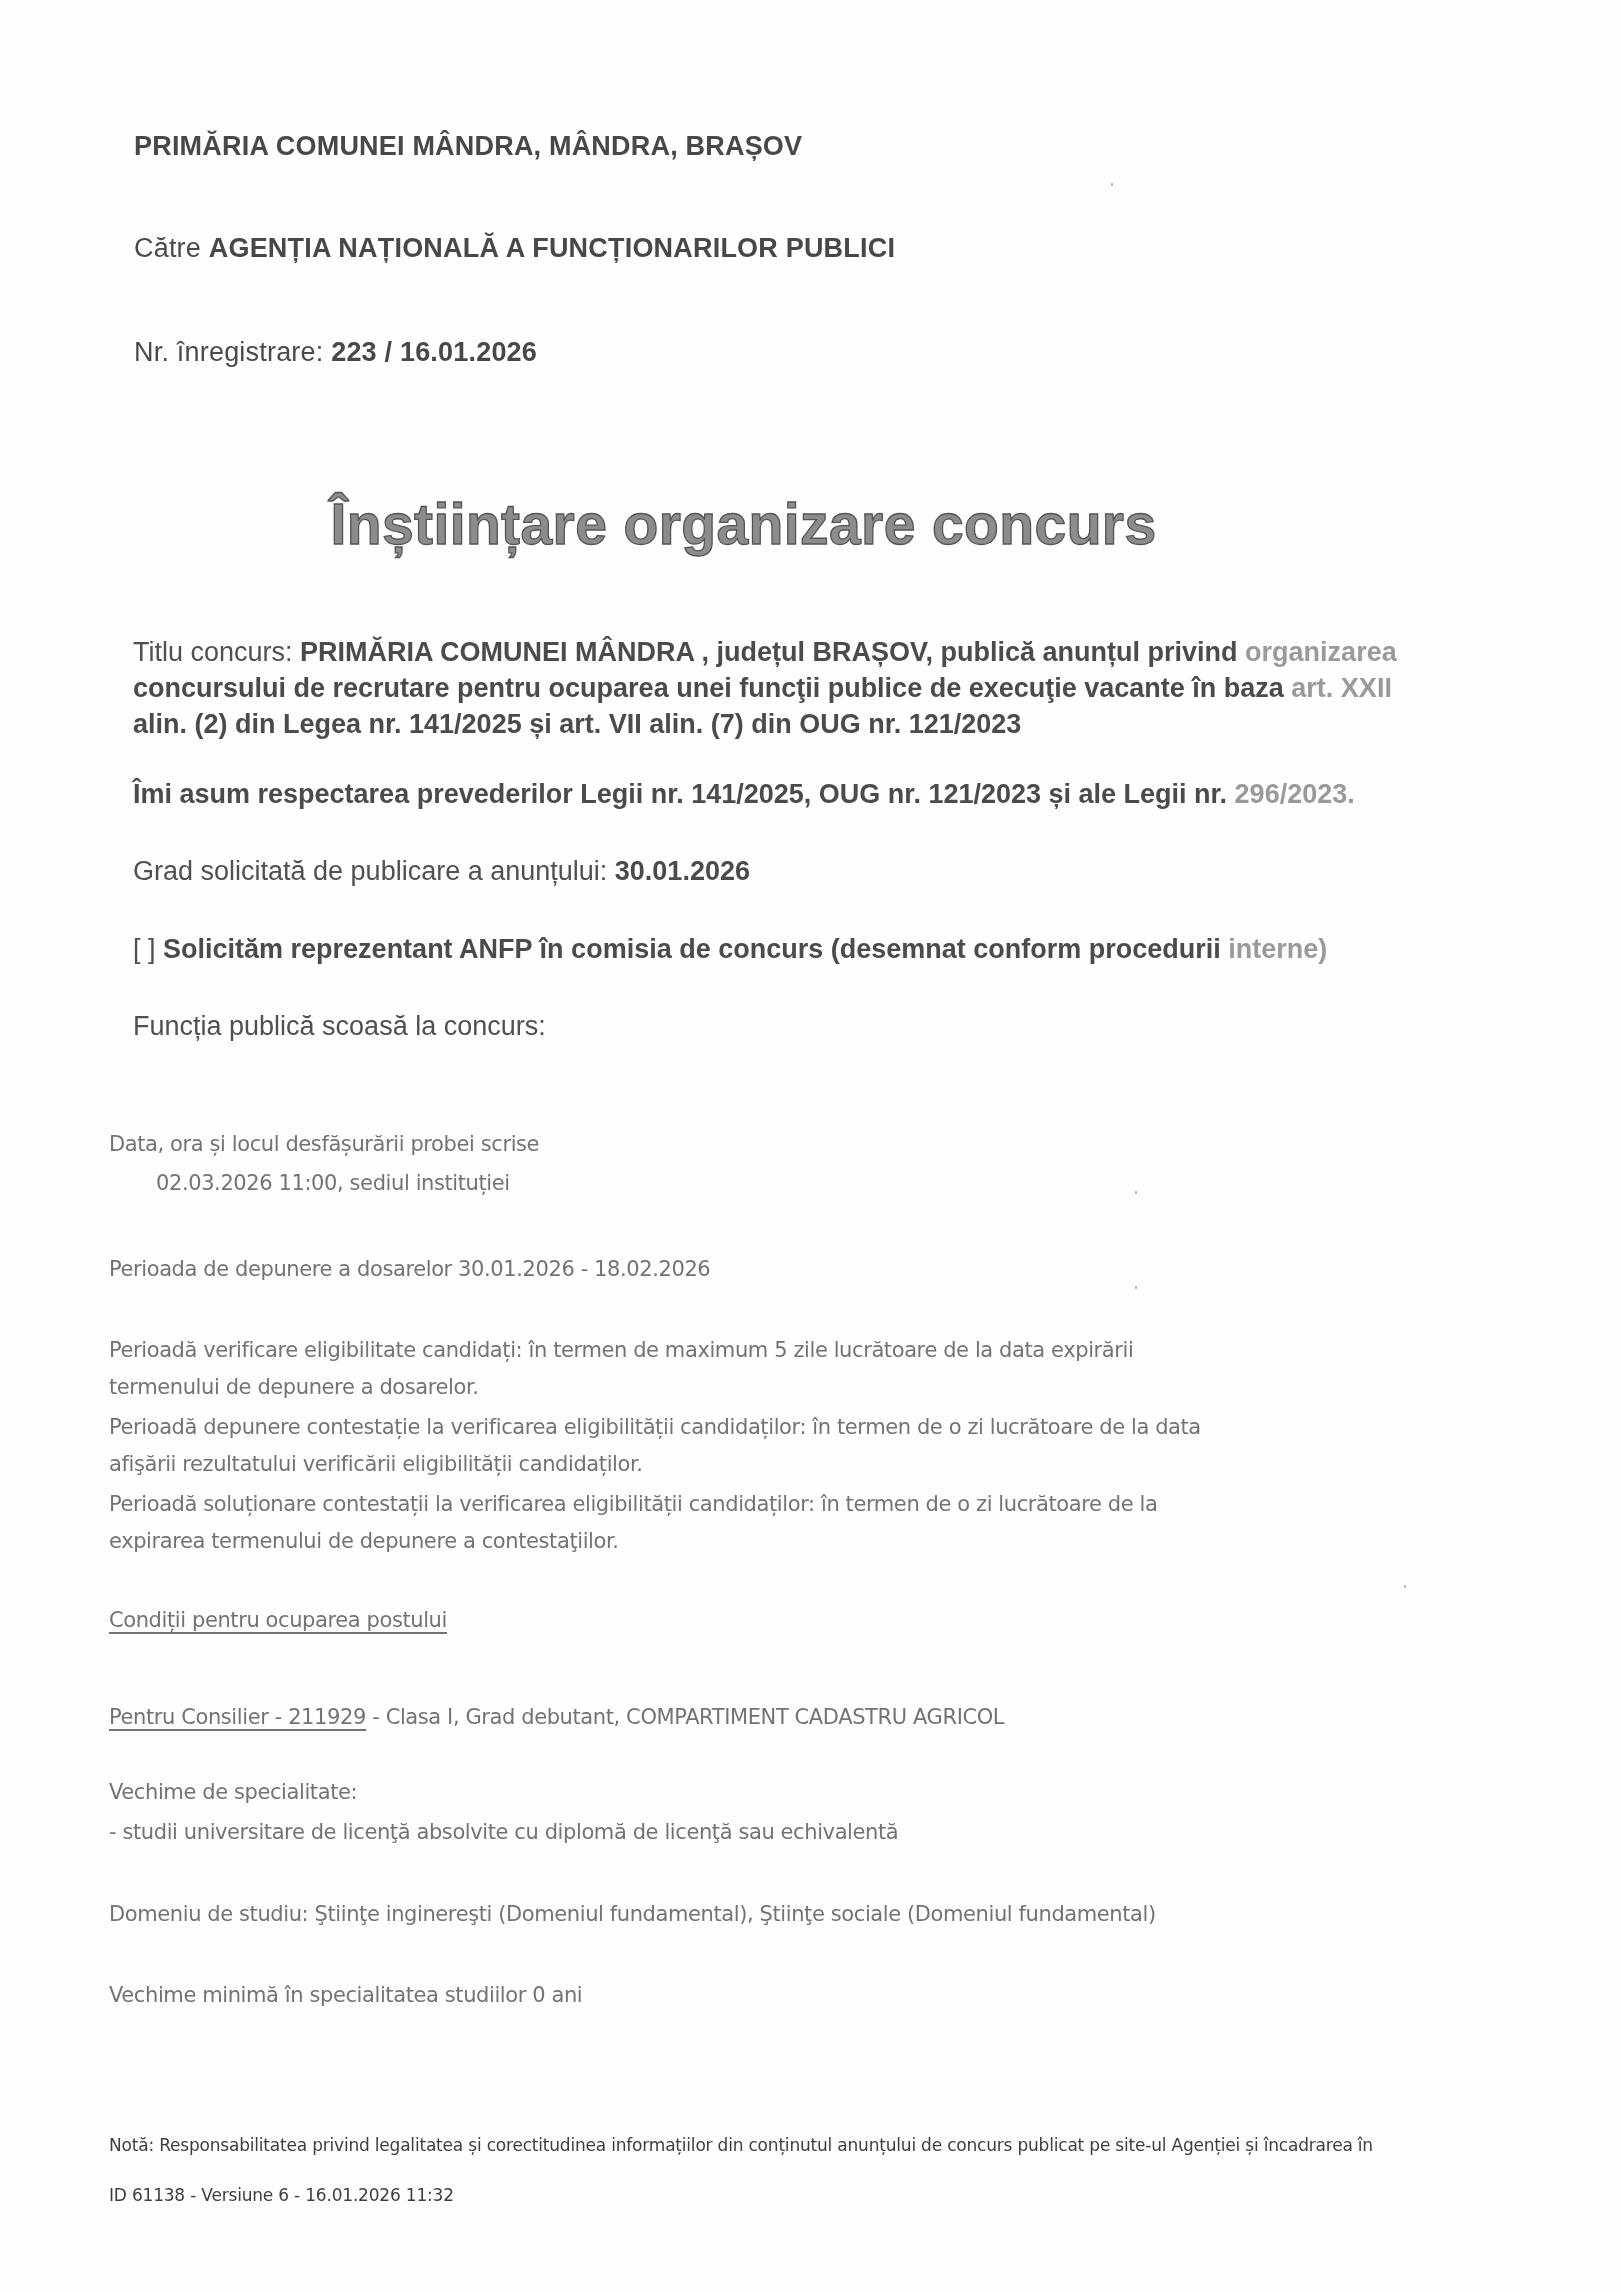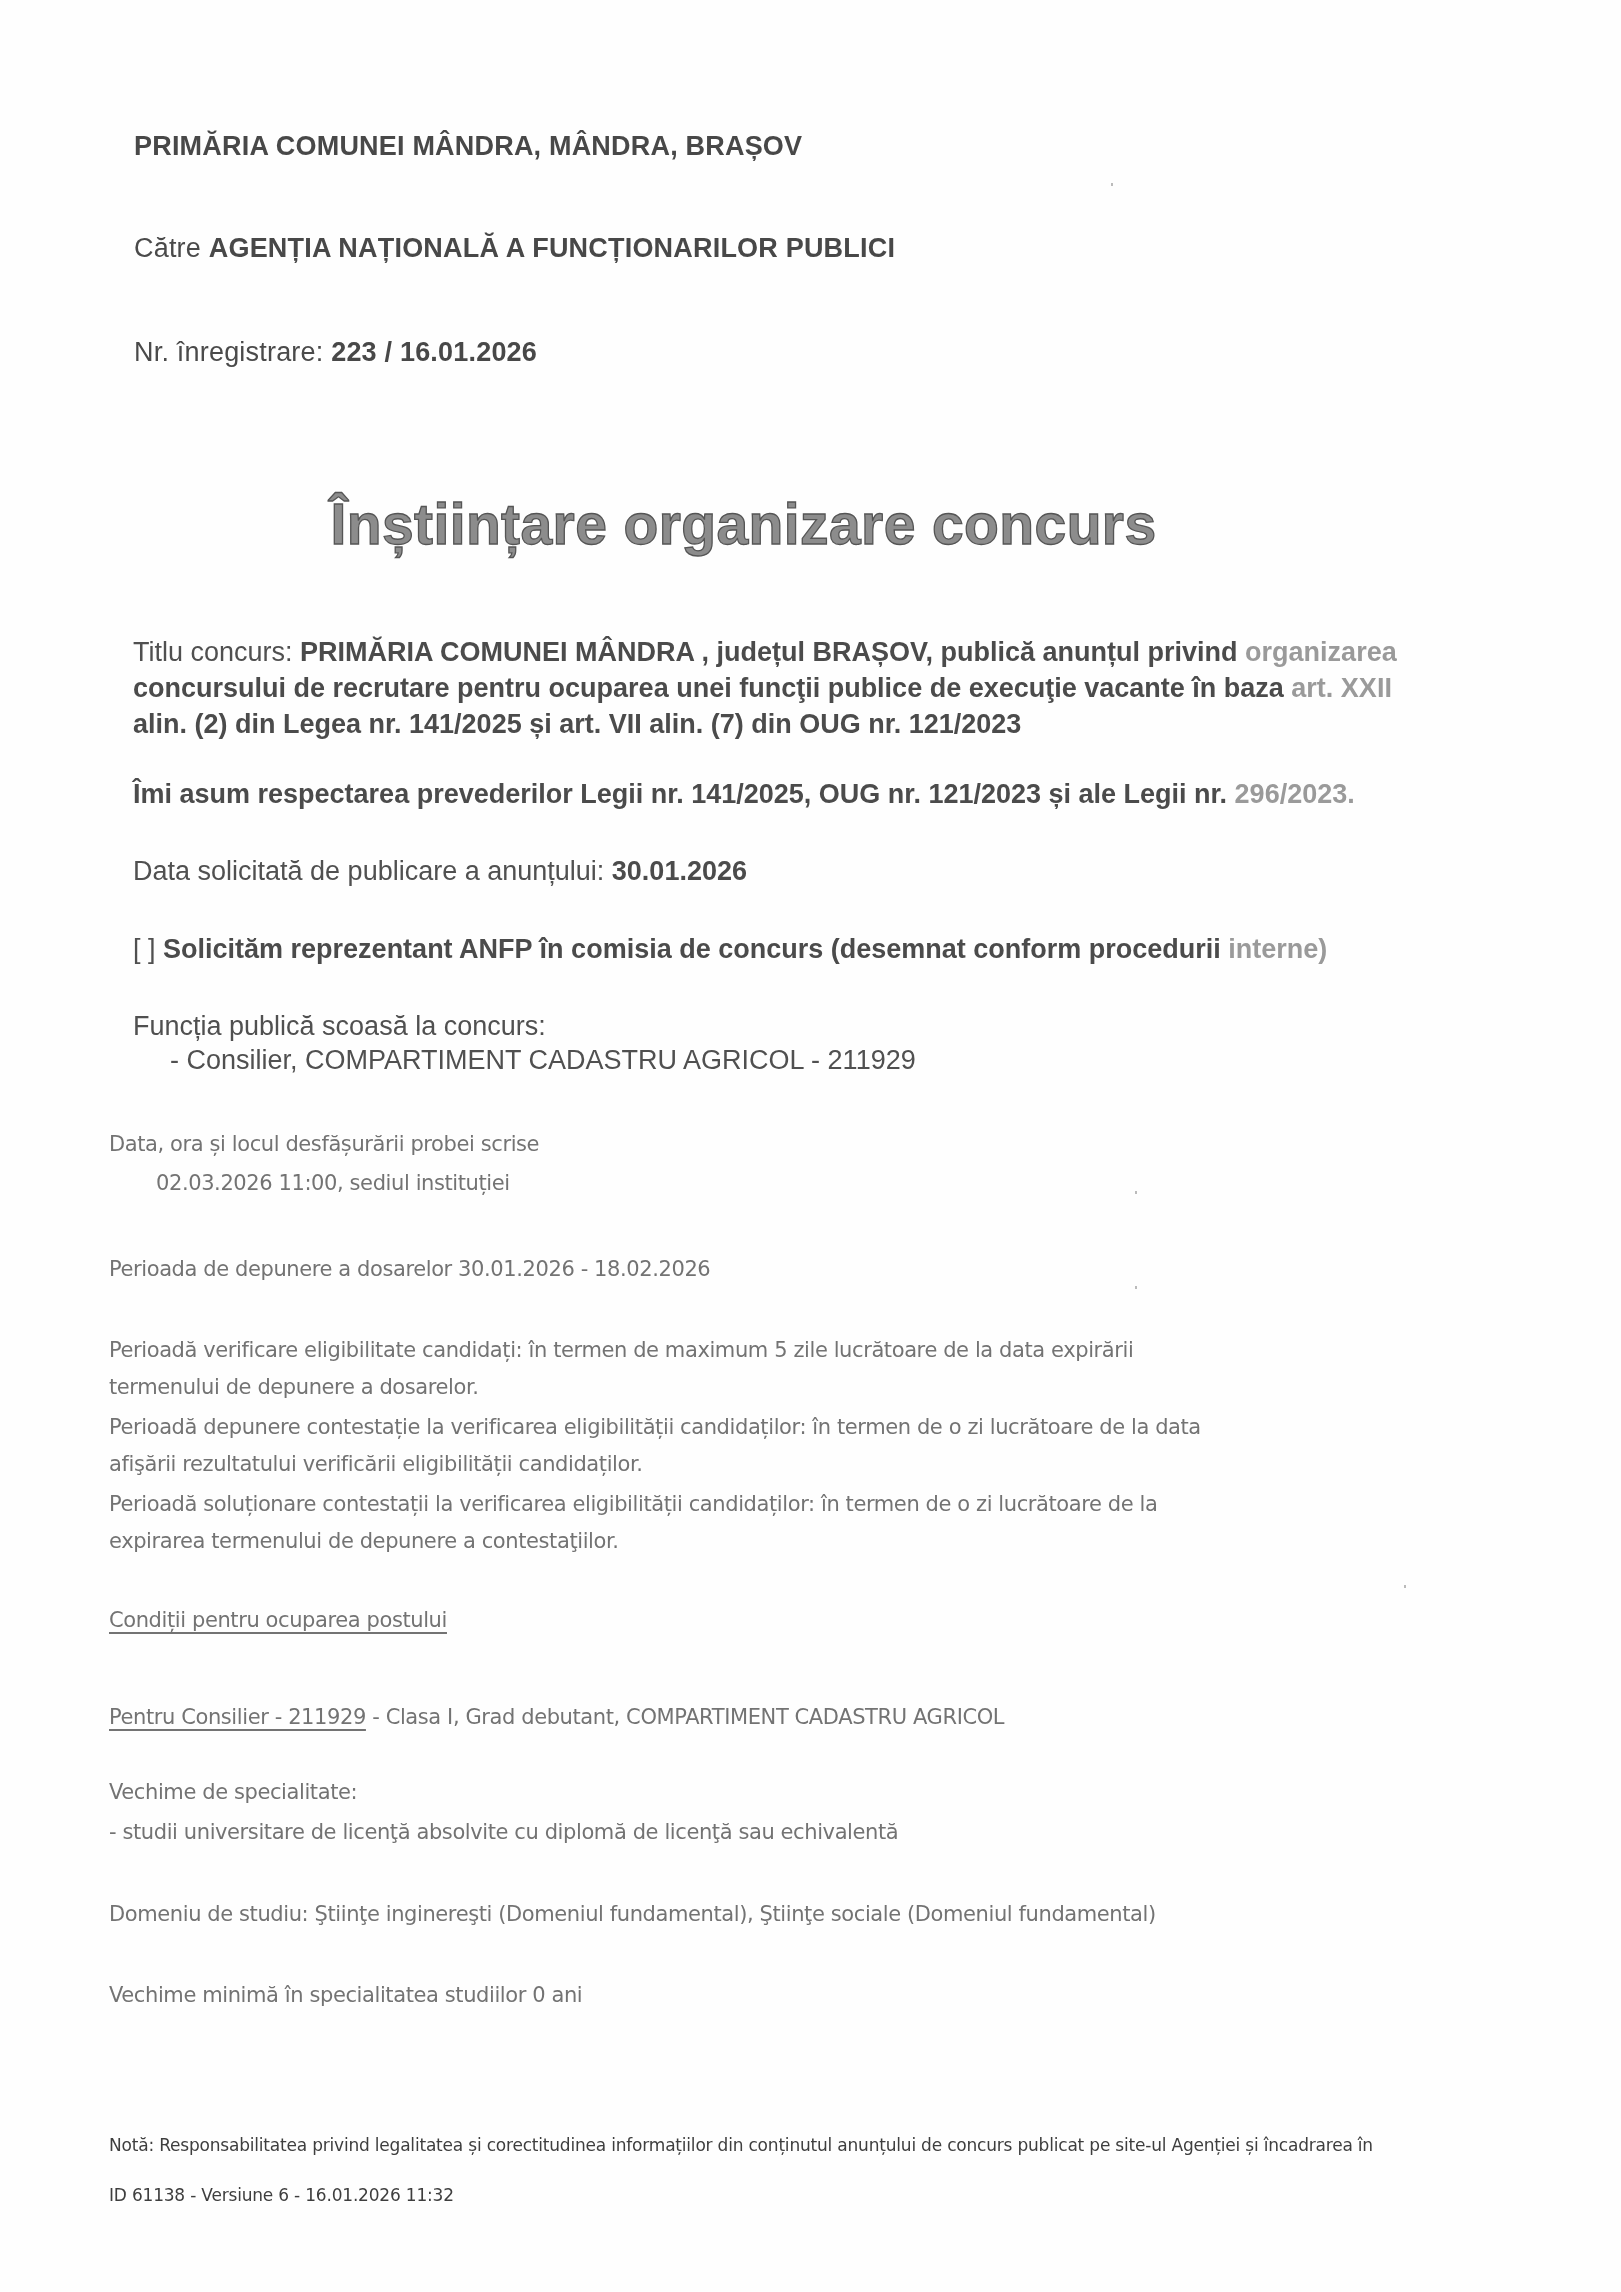--- a/index.html
+++ b/index.html
@@ -104,32 +104,31 @@
   <div class="abs arial body-arial" style="left:133px; top:706px;">
     <span class="bold">alin. (2) din Legea nr. 141/2025 și art. VII alin. (7) din OUG nr. 121/2023</span>
   </div>
 
   <div class="abs arial body-arial" style="left:133px; top:776px;">
     <span class="bold">Îmi asum respectarea prevederilor Legii nr. 141/2025, OUG nr. 121/2023 și ale Legii nr.</span>
     <span class="bold faded">296/2023.</span>
   </div>
 
   <div class="abs arial body-arial" style="left:133px; top:853px;">
-    <span>Data solicitată de publicare a anunțului:</span>
+    <span>Grad solicitată de publicare a anunțului:</span>
     <span class="bold">30.01.2026</span>
   </div>
 
   <div class="abs arial body-arial" style="left:133px; top:931px;">
     <span>[ ]</span>
     <span class="bold">Solicităm reprezentant ANFP în comisia de concurs (desemnat conform procedurii</span>
     <span class="bold faded">interne)</span>
   </div>
 
   <div class="abs arial body-arial" style="left:133px; top:1008px;">Funcția publică scoasă la concurs:</div>
-  <div class="abs arial body-arial" style="left:170px; top:1042px;">- Consilier, COMPARTIMENT CADASTRU AGRICOL - 211929</div>
 
   <div class="abs calibri body-cal" style="left:109px; top:1125px;">Data, ora și locul desfășurării probei scrise</div>
   <div class="abs calibri body-cal" style="left:156px; top:1164px;">02.03.2026 11:00, sediul instituției</div>
 
   <div class="abs calibri body-cal" style="left:109px; top:1250px;">Perioada de depunere a dosarelor 30.01.2026 - 18.02.2026</div>
 
   <div class="abs calibri body-cal" style="left:109px; top:1331px;">Perioadă verificare eligibilitate candidați: în termen de maximum 5 zile lucrătoare de la data expirării</div>
   <div class="abs calibri body-cal" style="left:109px; top:1368px;">termenului de depunere a dosarelor.</div>
   <div class="abs calibri body-cal" style="left:109px; top:1445px;">afişării rezultatului verificării eligibilității candidaților.</div>
   <div class="abs calibri body-cal" style="left:109px; top:1408px;">

